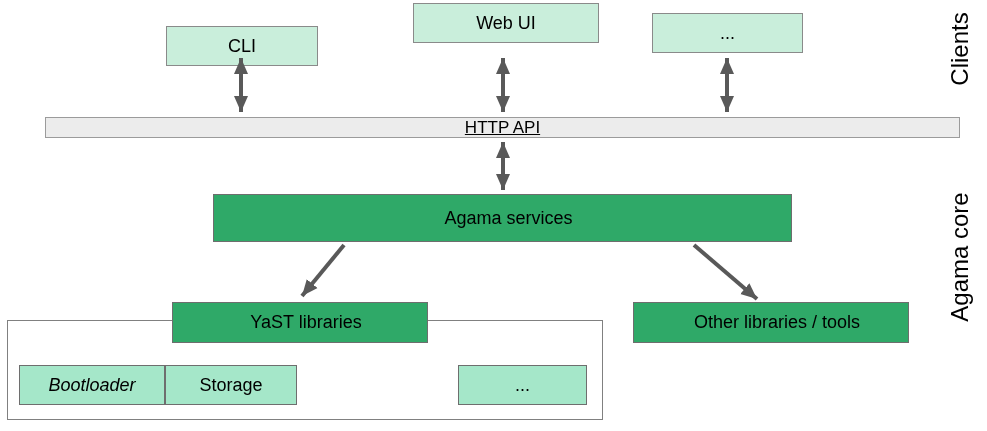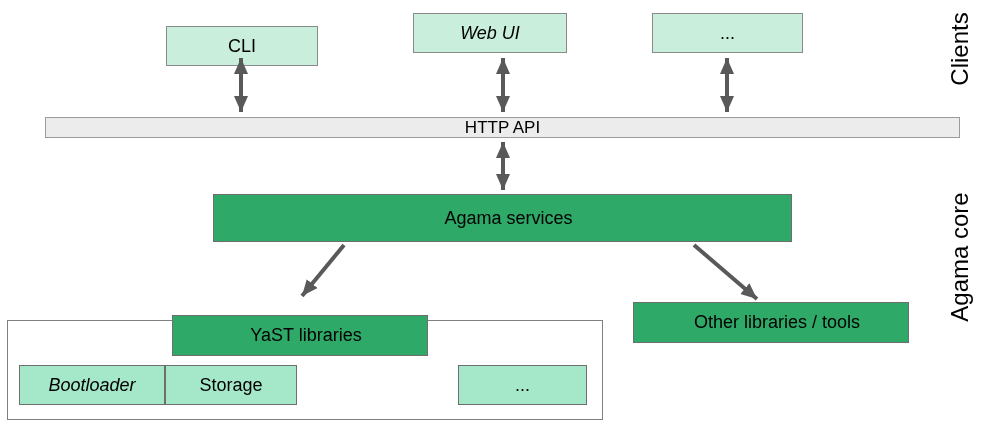--- a/index.html
+++ b/index.html
@@ -35,35 +35,36 @@
   }
   .green {
     background: var(--dark-green, #2fa968);
     border: 1px solid #6e6e6e;
     padding-left: 12px;
   }
   .bar {
     background: var(--bar-fill, #ececec);
     border: 1px solid #9b9b9b;
     font-size: 17px;
+    text-decoration: underline;
   }
   .container-box {
     position: absolute;
     box-sizing: border-box;
     background: #ffffff;
     border: 1px solid #808080;
     z-index: 1;
   }
   
   .cli        { left: 166px; top: 26px;  width: 152px; height: 40px; }
-  .webui      { left: 413px; top: 13px;  width: 154px; height: 40px; font-style: italic; }
+  .webui      { left: 413px; top: 3px;  width: 186px; height: 40px; }
   .dots-top   { left: 652px; top: 13px;  width: 151px; height: 40px; }
   .httpbar    { left: 45px;  top: 117px; width: 915px; height: 21px; }
   .services   { left: 213px; top: 194px; width: 579px; height: 48px; }
-  .yast       { left: 172px; top: 302px; width: 256px; height: 41px; z-index: 2; margin-top: 13px; }
+  .yast       { left: 172px; top: 302px; width: 256px; height: 41px; z-index: 2; }
   .other      { left: 633px; top: 302px; width: 276px; height: 41px; }
   .modules    { left: 7px;   top: 320px; width: 596px; height: 100px; }
   .bootloader { left: 19px;  top: 365px; width: 146px; height: 40px; z-index: 2; font-style: italic; }
   .storage    { left: 165px; top: 365px; width: 132px; height: 40px; z-index: 2; }
   .users      { left: 312px; top: 365px; width: 130px; height: 40px; z-index: 2; }
   .dots-bot   { left: 458px; top: 365px; width: 129px; height: 40px; z-index: 2; }
 
   .side-label {
     position: absolute;
     width: 140px;

